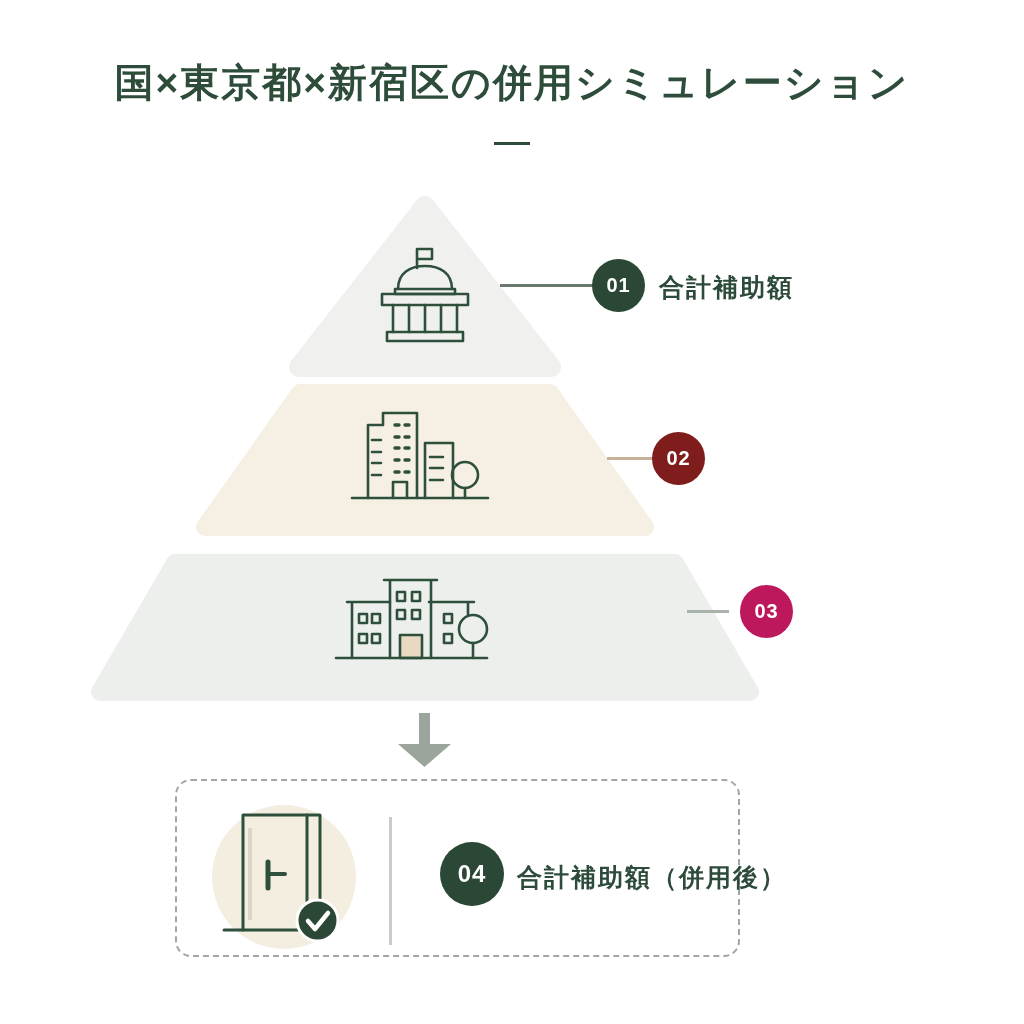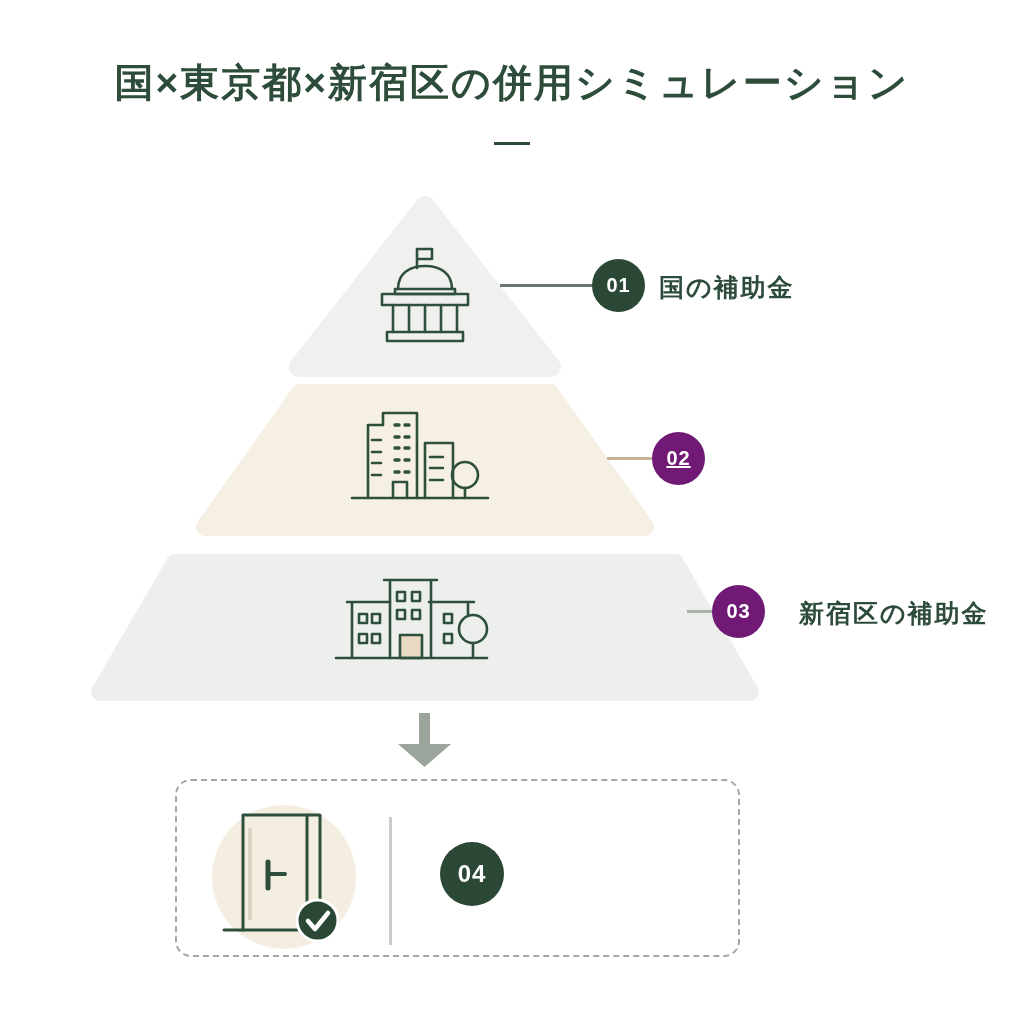--- a/index.html
+++ b/index.html
@@ -88,28 +88,27 @@
       <rect x="111" y="42" width="8" height="9"></rect>
       <rect x="111" y="62" width="8" height="9"></rect>
       <circle cx="140" cy="57" r="14"></circle>
       <path d="M140,71 V86"></path>
       <path d="M3,86 H154"></path>
     </g>
   </svg>
 
   <div class="abs connector" style="left: 500px; top: 284px; width: 93px; background-color: rgb(104, 120, 108);"></div>
   <div class="abs badge small" style="left: 592px; top: 259px; background-color: rgb(43, 72, 54);">01</div>
-  <div class="abs tier-label" style="left:659px;top:271px;">国の補助金</div>
+  <div class="abs tier-label" style="left:659px;top:271px;">合計補助額</div>
 
   <div class="abs connector" style="left: 607px; top: 457px; width: 46px; background-color: rgb(199, 177, 151);"></div>
-  <div class="abs badge small" style="left: 652px; top: 432px; background-color: #701a75; text-decoration: underline;">02</div>
+  <div class="abs badge small" style="left: 652px; top: 432px; background-color: #7f1d1d;">02</div>
 
   <div class="abs connector" style="left: 687px; top: 610px; width: 42px; background-color: rgb(170, 179, 170);"></div>
-  <div class="abs badge small" style="left: 712px; top: 585px; background-color: #701a75;">03</div>
-  <div class="abs tier-label" style="left:799px;top:597px;">新宿区の補助金</div>
+  <div class="abs badge small" style="left: 740px; top: 585px; background-color: #be185d;">03</div>
 
   <div class="abs result-box"></div>
   <div class="abs door-bg-circle"></div>
 
   <svg class="abs" style="left:222px;top:800px;" width="112" height="148" viewBox="0 0 112 148">
     <rect x="26" y="28" width="4" height="92" fill="#dcd5c6"></rect>
     <g fill="none" stroke-width="3" stroke-linejoin="round" stroke-linecap="round" stroke="#2d4f3b">
       <path d="M21,130 V15 H98 V130"></path>
       <path d="M85,15 V130"></path>
       <path stroke-width="5" d="M46,62 V88"></path>
@@ -119,14 +118,15 @@
   </svg>
 
   <svg class="abs" style="left:295px;top:898px;" width="45" height="45" viewBox="0 0 45 45">
     <circle cx="22.5" cy="22.5" r="20.5" stroke="#ffffff" stroke-width="3" fill="#2b4836"></circle>
     <path d="M13,23 L20,31 L33,15" fill="none" stroke="#ffffff" stroke-width="4.5" stroke-linecap="round" stroke-linejoin="round"></path>
   </svg>
 
   <div class="abs divider"></div>
 
   <div class="abs badge big" style="left: 440px; top: 842px; background-color: rgb(43, 72, 54);">04</div>
+  <div class="abs tier-label" style="left:517px;top:861px;">合計補助額（併用後）</div>
 
 </div>
 
 </body></html>

